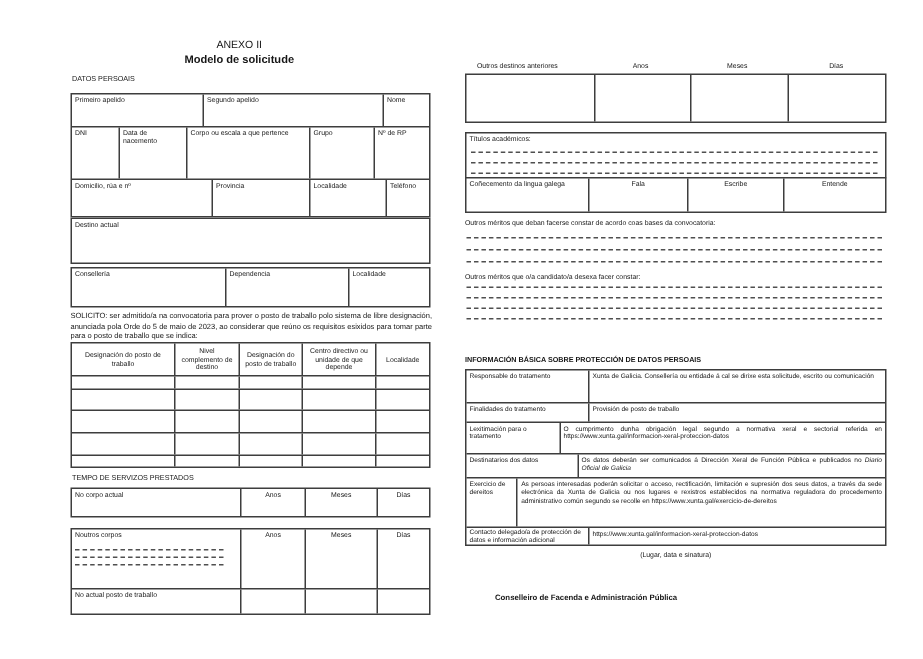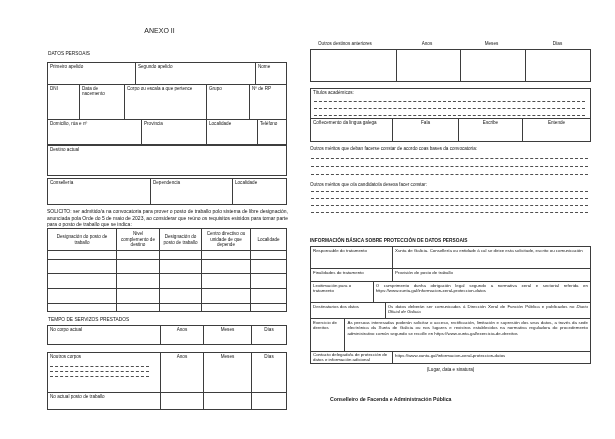--- a/index.html
+++ b/index.html
@@ -31,20 +31,21 @@
   .lugar{font-size:4.6px;text-align:center;}
   .foot{font-size:5.2px;font-weight:bold;}
 </style>
 </head>
 <body>
 
 <div class="page">
 
   <div class="abs title" style="left:47px;top:26px;width:225px">
     <div class="t1">ANEXO II</div>
+    <div class="t2">Modelo de solicitude</div>
   </div>
 
   <div class="abs sec" style="left:48px;top:51px">DATOS PERSOAIS</div>
 
   <div class="box" style="left:47px;top:62px;width:240px">
     <div class="tr" style="height:21px">
       <div class="td" style="width:87px"><span>Primeiro apelido</span></div>
       <div class="td" style="width:120px"><span>Segundo apelido</span></div>
       <div class="td g"><span>Nome</span></div>
     </div>

